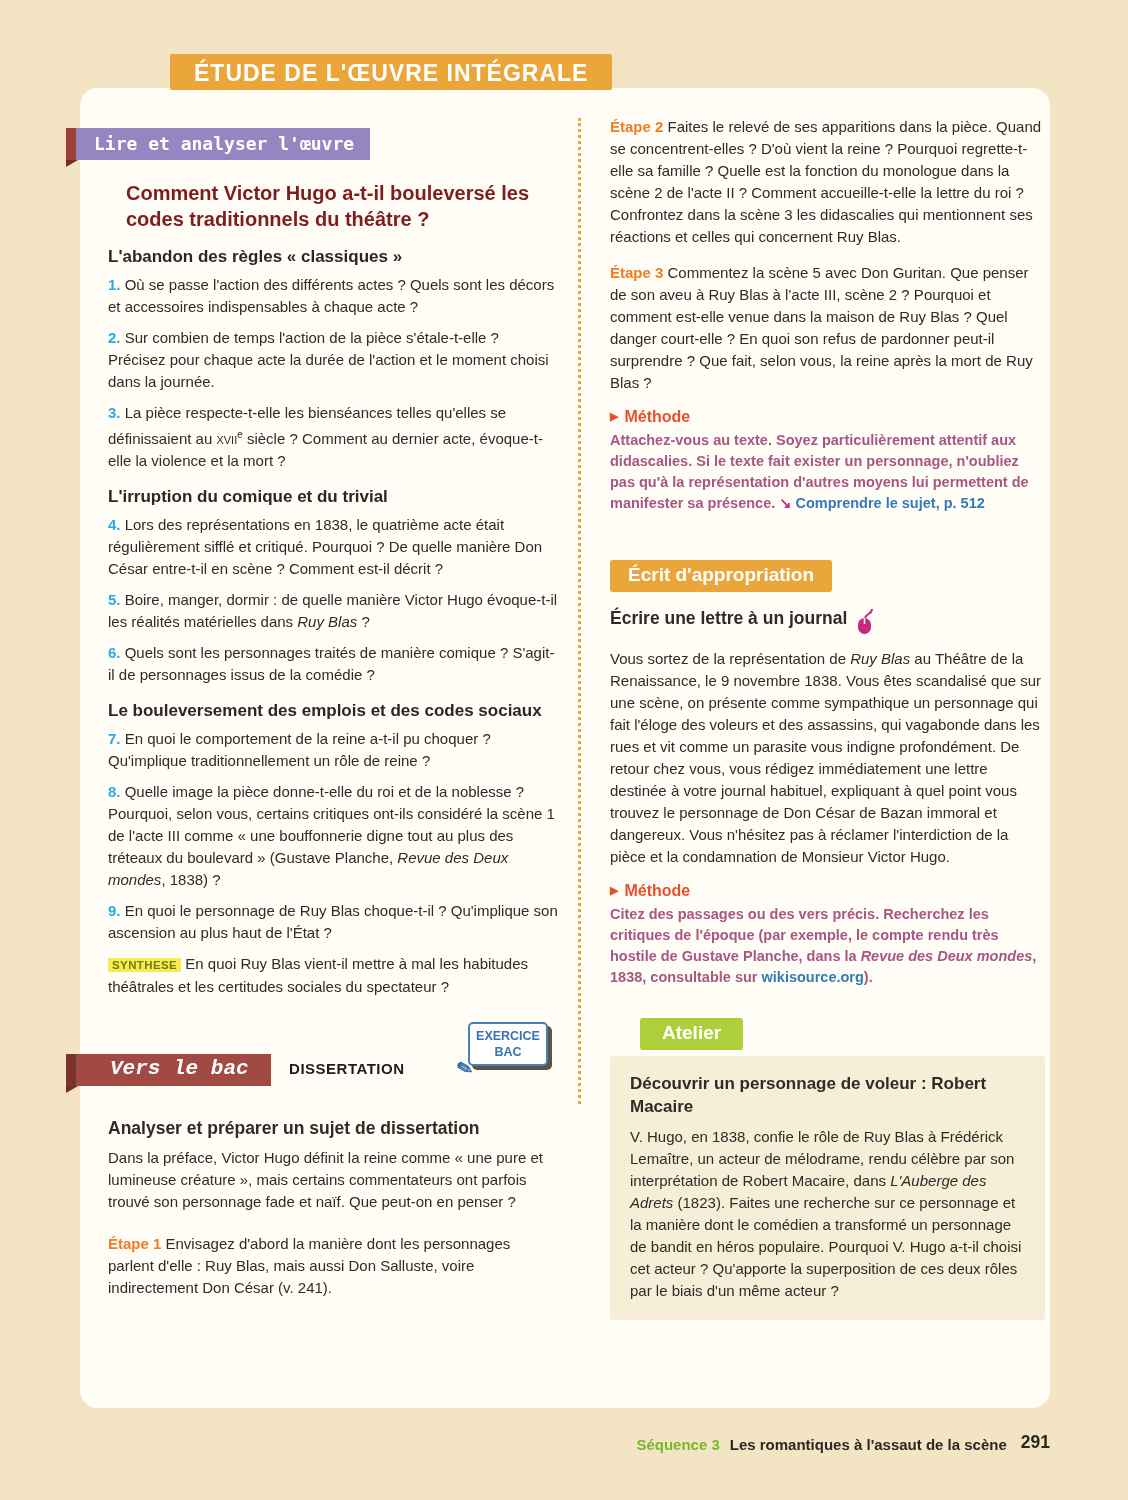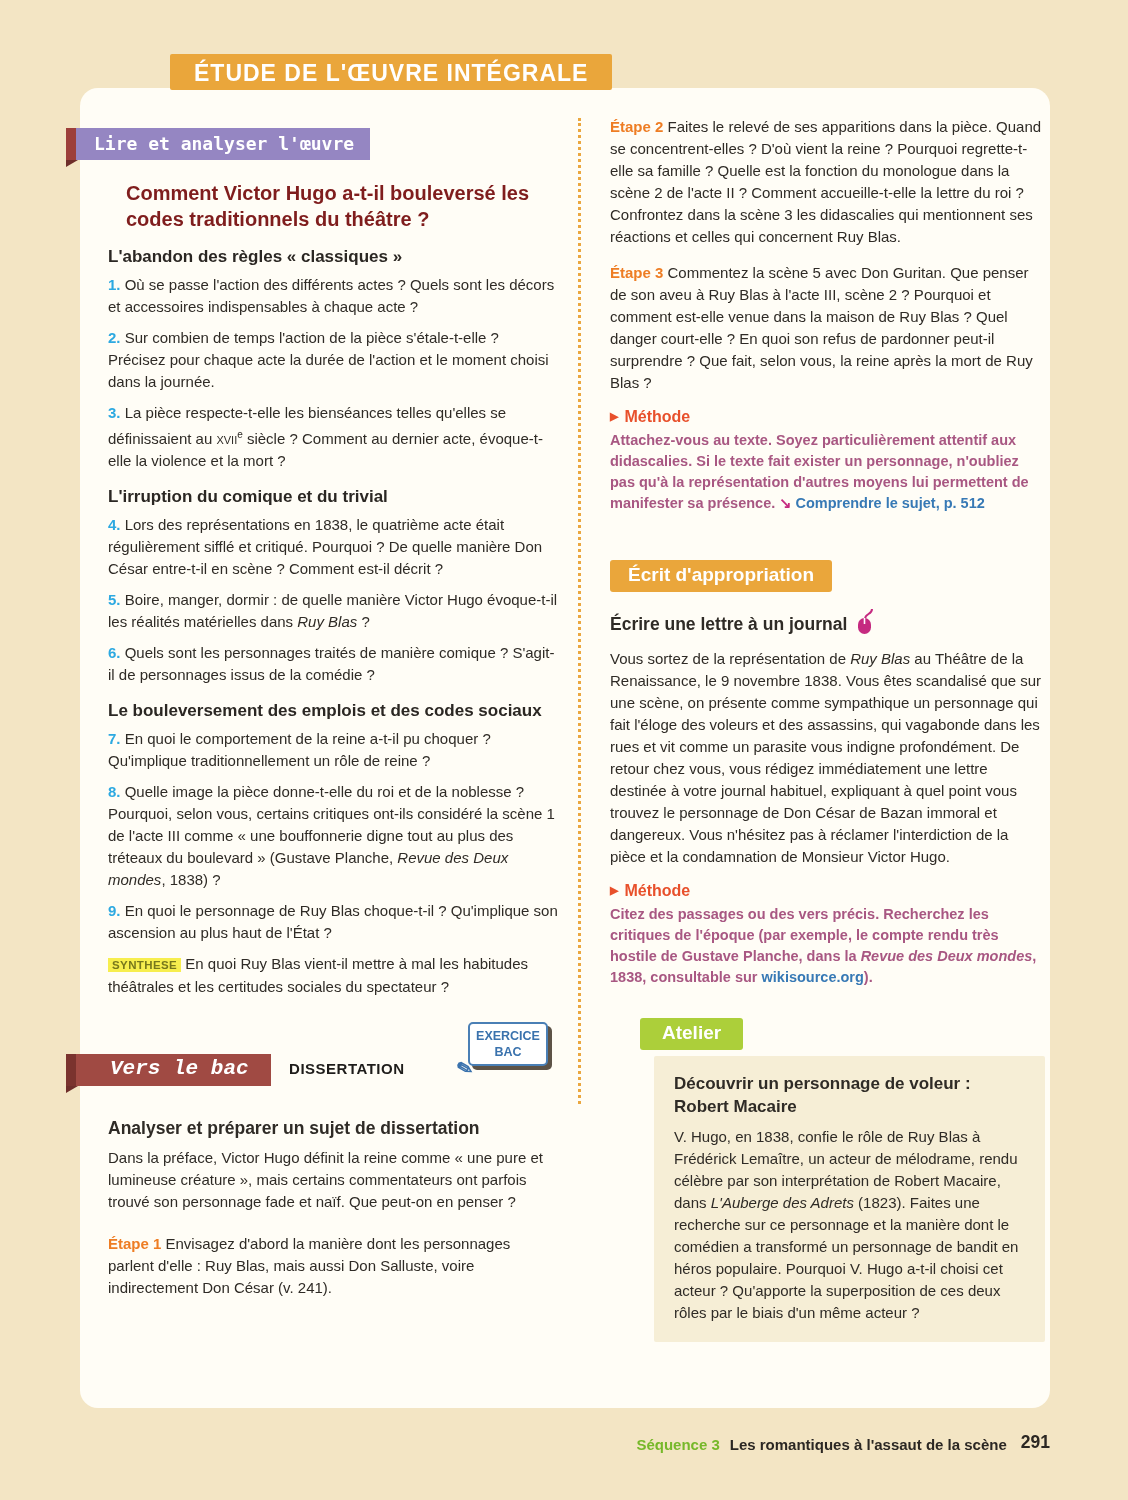--- a/index.html
+++ b/index.html
@@ -46,24 +46,24 @@
         transform:rotate(-15deg);}
   .bac-heading{font-size:17.5px;font-weight:bold;margin:22px 0 8px;}
 
   .methode-title{color:#e8502b;font-weight:bold;font-size:16px;margin:14px 0 4px;}
   .methode-title .tri{font-size:11px;vertical-align:2px;margin-right:6px;}
   p.method-text{color:#a85782;font-weight:bold;font-size:14.5px;line-height:21px;margin:0 0 4px;}
 
   .banner-orange{display:inline-block;background:#eaa63b;color:#fff;font-weight:bold;
         font-size:19px;padding:4px 18px 6px;border-radius:3px;margin:42px 0 16px;}
   .appr-heading{font-size:17.5px;font-weight:bold;margin:0 0 8px;display:flex;
-        align-items:center;gap:8px;}
+        align-items:flex-start;gap:8px;}
   .banner-green{display:inline-block;background:#accf3a;color:#fff;font-weight:bold;
         font-size:19px;padding:4px 22px 6px;border-radius:3px;margin:26px 0 6px 30px;}
-  .atelier-box{background:#f6eed6;padding:16px 20px 18px;border-radius:2px;margin-left:44px;}
+  .atelier-box{background:#f6eed6;padding:16px 20px 18px;border-radius:2px;}
   .atelier-heading{font-size:17px;font-weight:bold;margin:0 0 8px;line-height:23px;}
   .atelier-box p.q{margin-bottom:0;}
 
   .footer{position:absolute;right:78px;top:1432px;display:flex;align-items:flex-end;
         gap:10px;font-size:15px;z-index:3;}
   .seq{color:#76b82a;font-weight:bold;}
   .footer-title{font-weight:bold;color:#2b2723;}
   .page-num{font-size:17.5px;font-weight:bold;color:#2b2723;margin-left:4px;}
   .mouse-icon{flex:0 0 auto;}
 </style>

